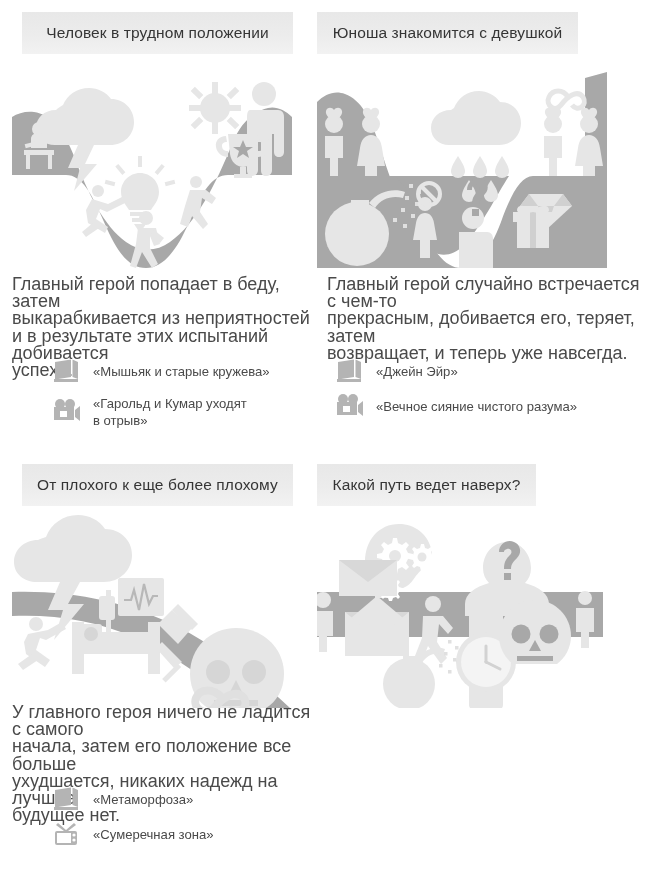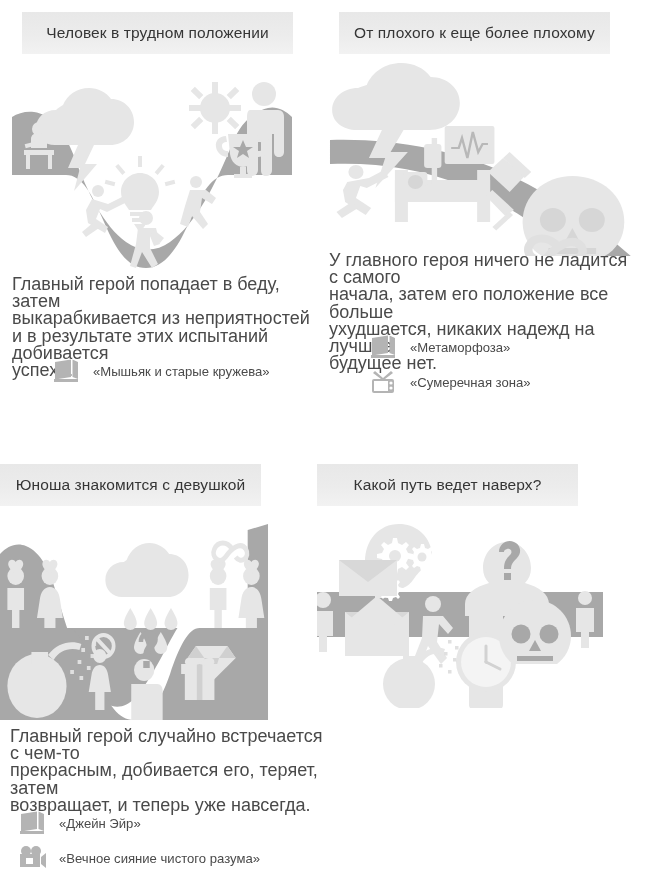--- a/index.html
+++ b/index.html
@@ -44,21 +44,21 @@
   }
   .panel-header .title {
     font-size: 15.5px;
     color: #353535;
     letter-spacing: 0.1px;
     white-space: nowrap;
   }
   .p1 .panel-header { left: 22px; width: 271px; }
   .p2 .panel-header { left: 0px;  width: 261px; }
   .p3 .panel-header { left: 22px; width: 271px; }
-  .p4 .panel-header { left: 0px;  width: 261px; }
+  .p4 .panel-header { left: 0px;  width: 219px; }
 
   
   .illus {
     position: absolute;
     left: 0;
     width: 100%;
     height: 196px;
   }
   .p1 .illus, .p2 .illus { top: 72px; }
   .p3 .illus, .p4 .illus { top: 60px; }
@@ -215,20 +215,157 @@
     <div class="media-list">
       <div class="media-item">
         <span class="media-icon">
           <svg width="28" height="24" viewBox="0 0 28 24" xmlns="http://www.w3.org/2000/svg">
             <path class="icon-fill" d="M2,3 L18,0.5 L18,18 L2,20.5 Z"></path>
             <path class="icon-fill" d="M19.5,0.5 L25,3 L25,20 L19.5,18 Z"></path>
             <path class="icon-fill" d="M1,20 L25,20 L25,23 L1,23 Z"></path>
           </svg>
         </span>
         <span class="media-label">«Мышьяк и старые кружева»</span>
+      </div>
+      <div class="media-item">
+        <span class="media-icon">
+          <svg width="28" height="24" viewBox="0 0 28 24" xmlns="http://www.w3.org/2000/svg">
+            <circle class="icon-fill" cx="7" cy="5" r="5"></circle>
+            <circle class="icon-fill" cx="17" cy="5" r="5"></circle>
+            <path class="icon-fill" d="M1,8 L21,8 L21,21 L1,21 Z"></path>
+            <path class="icon-fill" d="M22,11 L27,7 L27,22 L22,18 Z"></path>
+            <rect x="7" y="12" width="7" height="6" fill="#ffffff"></rect>
+          </svg>
+        </span>
+        <span class="media-label">«Гарольд и Кумар уходят
+в отрыв»</span>
+      </div>
+    </div>
+  </div>
+
+  <div class="panel p2">
+
+    <div class="panel-header">
+      <span class="title">Юноша знакомится с девушкой</span>
+    </div>
+
+    <div class="illus">
+      <svg viewBox="0 0 343 196" preserveAspectRatio="none" xmlns="http://www.w3.org/2000/svg">
+
+        <path class="art-dark" d="M0,104 L0,30 C8,22 18,18 28,22 C44,28 54,46 62,72 C74,110 88,150 106,172 C118,186 134,186 146,174 C164,156 180,122 192,104 L268,104 L268,6 L290,0 L290,104 Z"></path>
+        <path class="art-dark" d="M0,104 L72,104 C84,104 94,122 104,150 C116,182 130,196 144,196 C158,196 172,182 184,150 C194,122 204,104 216,104 L290,104 L290,196 L0,196 Z"></path>
+
+        <g class="art-light">
+          <circle cx="17" cy="52" r="9"></circle>
+          <path d="M8,64 L26,64 L26,86 L21,86 L21,104 L13,104 L13,86 L8,86 Z"></path>
+          <path d="M17,38 C15,35 10,35 9,39 C8,43 13,47 17,50 C21,47 26,43 25,39 C24,35 19,35 17,38 Z"></path>
+          <circle cx="54" cy="52" r="9"></circle>
+          <path d="M54,63 C48,63 44,68 43,76 L40,94 L48,94 L48,104 L60,104 L60,94 L68,94 L65,76 C64,68 60,63 54,63 Z"></path>
+          <path d="M54,38 C52,35 47,35 46,39 C45,43 50,47 54,50 C58,47 63,43 62,39 C61,35 56,35 54,38 Z"></path>
+        </g>
+
+        <g class="art-light">
+          <circle cx="236" cy="52" r="9"></circle>
+          <path d="M227,64 L245,64 L245,86 L240,86 L240,104 L232,104 L232,86 L227,86 Z"></path>
+          <path d="M236,38 C234,35 229,35 228,39 C227,43 232,47 236,50 C240,47 245,43 244,39 C243,35 238,35 236,38 Z"></path>
+          <circle cx="272" cy="52" r="9"></circle>
+          <path d="M272,63 C266,63 262,68 261,76 L258,94 L266,94 L266,104 L278,104 L278,94 L286,94 L283,76 C282,68 278,63 272,63 Z"></path>
+          <path d="M272,38 C270,35 265,35 264,39 C263,43 268,47 272,50 C276,47 281,43 280,39 C279,35 274,35 272,38 Z"></path>
+        </g>
+
+        <g fill="none" stroke="#e6e6e6" stroke-width="5">
+          <path d="M251,25 C246,17 236,17 232,25 C228,33 238,41 244,33 C250,25 260,17 266,25 C271,33 261,41 255,33"></path>
+        </g>
+
+        <g class="art-light">
+          <path d="M134,38 C122,38 114,46 114,56 C114,66 122,73 132,73 L182,73 C195,73 204,63 204,51 C204,39 195,30 183,30 C178,23 170,19 162,19 C150,19 141,26 137,36 C136,37 135,37 134,38 Z"></path>
+          <path d="M141,84 C141,84 134,94 134,99 C134,103 137,106 141,106 C145,106 148,103 148,99 C148,94 141,84 141,84 Z"></path>
+          <path d="M163,84 C163,84 156,94 156,99 C156,103 159,106 163,106 C167,106 170,103 170,99 C170,94 163,84 163,84 Z"></path>
+          <path d="M185,84 C185,84 178,94 178,99 C178,103 181,106 185,106 C189,106 192,103 192,99 C192,94 185,84 185,84 Z"></path>
+          <path d="M152,108 C152,108 145,118 145,123 C145,127 148,130 152,130 C156,130 159,127 159,123 C159,118 152,108 152,108 Z"></path>
+          <path d="M174,108 C174,108 167,118 167,123 C167,127 170,130 174,130 C178,130 181,127 181,123 C181,118 174,108 174,108 Z"></path>
+        </g>
+
+        <g class="art-light">
+          <circle cx="40" cy="162" r="32"></circle>
+          <path d="M34,128 L52,128 L52,140 L34,140 Z"></path>
+          <path d="M52,131 C62,118 78,116 88,120 L86,126 C76,123 64,126 58,136 Z"></path>
+          <g fill="#e0e0e0">
+            <rect x="92" y="112" width="4" height="4"></rect>
+              <rect x="100" y="118" width="4" height="4"></rect>
+            <rect x="88" y="124" width="4" height="4"></rect>
+              <rect x="98" y="130" width="4" height="4"></rect>
+            <rect x="84" y="136" width="4" height="4"></rect>
+              <rect x="94" y="142" width="4" height="4"></rect>
+            <rect x="76" y="146" width="4" height="4"></rect>
+              <rect x="86" y="152" width="4" height="4"></rect>
+          </g>
+        </g>
+
+        <g class="art-light">
+          <circle cx="108" cy="132" r="7"></circle>
+          <path d="M108,141 C103,141 100,145 99,151 L96,168 L103,168 L103,186 L113,186 L113,168 L120,168 L117,151 C116,145 113,141 108,141 Z"></path>
+          <g fill="none" stroke="#e6e6e6" stroke-width="4">
+            <circle cx="112" cy="122" r="11"></circle>
+            <line x1="104" y1="114" x2="120" y2="130"></line>
+          </g>
+        </g>
+
+        <g class="art-light">
+          <circle cx="156" cy="146" r="11"></circle>
+          <path d="M142,160 L170,160 C174,160 176,163 176,167 L176,196 L142,196 Z"></path>
+          <path class="art-dark" d="M150,118 C150,110 157,105 164,107 C171,109 173,117 168,122 C164,126 162,128 162,133 L155,133 C155,125 158,122 161,119 C164,116 162,112 158,113 C155,114 155,116 155,118 Z"></path>
+          <rect class="art-dark" x="155" y="137" width="7" height="7"></rect>
+        </g>
+
+        <g class="art-light">
+          <path d="M212,122 L246,122 L255,134 L229,158 L203,134 Z"></path>
+          <g fill="#d0d0d0">
+            <path d="M212,122 L221,134 L203,134 Z"></path>
+            <path d="M246,122 L237,134 L255,134 Z"></path>
+            <path d="M221,134 L237,134 L229,158 Z"></path>
+          </g>
+        </g>
+
+        <g class="art-light">
+          <rect x="200" y="148" width="32" height="28"></rect>
+          <rect x="196" y="140" width="40" height="10"></rect>
+          <rect x="213" y="140" width="6" height="36" fill="#d0d0d0"></rect>
+          <path d="M216,140 C210,132 200,132 200,138 C200,142 208,142 216,140 Z"></path>
+          <path d="M216,140 C222,132 232,132 232,138 C232,142 224,142 216,140 Z"></path>
+        </g>
+      </svg>
+    </div>
+
+    <div class="desc">Главный герой случайно встречается с чем-то
+прекрасным, добивается его, теряет, затем
+возвращает, и теперь уже навсегда.</div>
+
+    <div class="media-list">
+      <div class="media-item">
+        <span class="media-icon">
+          <svg width="28" height="24" viewBox="0 0 28 24" xmlns="http://www.w3.org/2000/svg">
+            <path class="icon-fill" d="M2,3 L18,0.5 L18,18 L2,20.5 Z"></path>
+            <path class="icon-fill" d="M19.5,0.5 L25,3 L25,20 L19.5,18 Z"></path>
+            <path class="icon-fill" d="M1,20 L25,20 L25,23 L1,23 Z"></path>
+          </svg>
+        </span>
+        <span class="media-label">«Джейн Эйр»</span>
+      </div>
+      <div class="media-item">
+        <span class="media-icon">
+          <svg width="28" height="24" viewBox="0 0 28 24" xmlns="http://www.w3.org/2000/svg">
+            <circle class="icon-fill" cx="7" cy="5" r="5"></circle>
+            <circle class="icon-fill" cx="17" cy="5" r="5"></circle>
+            <path class="icon-fill" d="M1,8 L21,8 L21,21 L1,21 Z"></path>
+            <path class="icon-fill" d="M22,11 L27,7 L27,22 L22,18 Z"></path>
+            <rect x="7" y="12" width="7" height="6" fill="#ffffff"></rect>
+          </svg>
+        </span>
+        <span class="media-label">«Вечное сияние чистого разума»</span>
       </div>
     </div>
   </div>
 
   <div class="panel p3">
 
     <div class="panel-header">
       <span class="title">От плохого к еще более плохому</span>
     </div>
 
@@ -309,144 +446,20 @@
             <rect x="4" y="11" width="14" height="10" fill="#ffffff"></rect>
             <circle cx="21" cy="13" r="1.6" fill="#ffffff"></circle>
             <circle cx="21" cy="18" r="1.6" fill="#ffffff"></circle>
           </svg>
         </span>
         <span class="media-label">«Сумеречная зона»</span>
       </div>
     </div>
   </div>
 
-  <div class="panel p2">
-
-    <div class="panel-header">
-      <span class="title">Юноша знакомится с девушкой</span>
-    </div>
-
-    <div class="illus">
-      <svg viewBox="0 0 343 196" preserveAspectRatio="none" xmlns="http://www.w3.org/2000/svg">
-
-        <path class="art-dark" d="M0,104 L0,30 C8,22 18,18 28,22 C44,28 54,46 62,72 C74,110 88,150 106,172 C118,186 134,186 146,174 C164,156 180,122 192,104 L268,104 L268,6 L290,0 L290,104 Z"></path>
-        <path class="art-dark" d="M0,104 L72,104 C84,104 94,122 104,150 C116,182 130,196 144,196 C158,196 172,182 184,150 C194,122 204,104 216,104 L290,104 L290,196 L0,196 Z"></path>
-
-        <g class="art-light">
-          <circle cx="17" cy="52" r="9"></circle>
-          <path d="M8,64 L26,64 L26,86 L21,86 L21,104 L13,104 L13,86 L8,86 Z"></path>
-          <path d="M17,38 C15,35 10,35 9,39 C8,43 13,47 17,50 C21,47 26,43 25,39 C24,35 19,35 17,38 Z"></path>
-          <circle cx="54" cy="52" r="9"></circle>
-          <path d="M54,63 C48,63 44,68 43,76 L40,94 L48,94 L48,104 L60,104 L60,94 L68,94 L65,76 C64,68 60,63 54,63 Z"></path>
-          <path d="M54,38 C52,35 47,35 46,39 C45,43 50,47 54,50 C58,47 63,43 62,39 C61,35 56,35 54,38 Z"></path>
-        </g>
-
-        <g class="art-light">
-          <circle cx="236" cy="52" r="9"></circle>
-          <path d="M227,64 L245,64 L245,86 L240,86 L240,104 L232,104 L232,86 L227,86 Z"></path>
-          <path d="M236,38 C234,35 229,35 228,39 C227,43 232,47 236,50 C240,47 245,43 244,39 C243,35 238,35 236,38 Z"></path>
-          <circle cx="272" cy="52" r="9"></circle>
-          <path d="M272,63 C266,63 262,68 261,76 L258,94 L266,94 L266,104 L278,104 L278,94 L286,94 L283,76 C282,68 278,63 272,63 Z"></path>
-          <path d="M272,38 C270,35 265,35 264,39 C263,43 268,47 272,50 C276,47 281,43 280,39 C279,35 274,35 272,38 Z"></path>
-        </g>
-
-        <g fill="none" stroke="#e6e6e6" stroke-width="5">
-          <path d="M251,25 C246,17 236,17 232,25 C228,33 238,41 244,33 C250,25 260,17 266,25 C271,33 261,41 255,33"></path>
-        </g>
-
-        <g class="art-light">
-          <path d="M134,38 C122,38 114,46 114,56 C114,66 122,73 132,73 L182,73 C195,73 204,63 204,51 C204,39 195,30 183,30 C178,23 170,19 162,19 C150,19 141,26 137,36 C136,37 135,37 134,38 Z"></path>
-          <path d="M141,84 C141,84 134,94 134,99 C134,103 137,106 141,106 C145,106 148,103 148,99 C148,94 141,84 141,84 Z"></path>
-          <path d="M163,84 C163,84 156,94 156,99 C156,103 159,106 163,106 C167,106 170,103 170,99 C170,94 163,84 163,84 Z"></path>
-          <path d="M185,84 C185,84 178,94 178,99 C178,103 181,106 185,106 C189,106 192,103 192,99 C192,94 185,84 185,84 Z"></path>
-          <path d="M152,108 C152,108 145,118 145,123 C145,127 148,130 152,130 C156,130 159,127 159,123 C159,118 152,108 152,108 Z"></path>
-          <path d="M174,108 C174,108 167,118 167,123 C167,127 170,130 174,130 C178,130 181,127 181,123 C181,118 174,108 174,108 Z"></path>
-        </g>
-
-        <g class="art-light">
-          <circle cx="40" cy="162" r="32"></circle>
-          <path d="M34,128 L52,128 L52,140 L34,140 Z"></path>
-          <path d="M52,131 C62,118 78,116 88,120 L86,126 C76,123 64,126 58,136 Z"></path>
-          <g fill="#e0e0e0">
-            <rect x="92" y="112" width="4" height="4"></rect>
-              <rect x="100" y="118" width="4" height="4"></rect>
-            <rect x="88" y="124" width="4" height="4"></rect>
-              <rect x="98" y="130" width="4" height="4"></rect>
-            <rect x="84" y="136" width="4" height="4"></rect>
-              <rect x="94" y="142" width="4" height="4"></rect>
-            <rect x="76" y="146" width="4" height="4"></rect>
-              <rect x="86" y="152" width="4" height="4"></rect>
-          </g>
-        </g>
-
-        <g class="art-light">
-          <circle cx="108" cy="132" r="7"></circle>
-          <path d="M108,141 C103,141 100,145 99,151 L96,168 L103,168 L103,186 L113,186 L113,168 L120,168 L117,151 C116,145 113,141 108,141 Z"></path>
-          <g fill="none" stroke="#e6e6e6" stroke-width="4">
-            <circle cx="112" cy="122" r="11"></circle>
-            <line x1="104" y1="114" x2="120" y2="130"></line>
-          </g>
-        </g>
-
-        <g class="art-light">
-          <circle cx="156" cy="146" r="11"></circle>
-          <path d="M142,160 L170,160 C174,160 176,163 176,167 L176,196 L142,196 Z"></path>
-          <path class="art-dark" d="M150,118 C150,110 157,105 164,107 C171,109 173,117 168,122 C164,126 162,128 162,133 L155,133 C155,125 158,122 161,119 C164,116 162,112 158,113 C155,114 155,116 155,118 Z"></path>
-          <rect class="art-dark" x="155" y="137" width="7" height="7"></rect>
-        </g>
-
-        <g class="art-light">
-          <path d="M212,122 L246,122 L255,134 L229,158 L203,134 Z"></path>
-          <g fill="#d0d0d0">
-            <path d="M212,122 L221,134 L203,134 Z"></path>
-            <path d="M246,122 L237,134 L255,134 Z"></path>
-            <path d="M221,134 L237,134 L229,158 Z"></path>
-          </g>
-        </g>
-
-        <g class="art-light">
-          <rect x="200" y="148" width="32" height="28"></rect>
-          <rect x="196" y="140" width="40" height="10"></rect>
-          <rect x="213" y="140" width="6" height="36" fill="#d0d0d0"></rect>
-          <path d="M216,140 C210,132 200,132 200,138 C200,142 208,142 216,140 Z"></path>
-          <path d="M216,140 C222,132 232,132 232,138 C232,142 224,142 216,140 Z"></path>
-        </g>
-      </svg>
-    </div>
-
-    <div class="desc">Главный герой случайно встречается с чем-то
-прекрасным, добивается его, теряет, затем
-возвращает, и теперь уже навсегда.</div>
-
-    <div class="media-list">
-      <div class="media-item">
-        <span class="media-icon">
-          <svg width="28" height="24" viewBox="0 0 28 24" xmlns="http://www.w3.org/2000/svg">
-            <path class="icon-fill" d="M2,3 L18,0.5 L18,18 L2,20.5 Z"></path>
-            <path class="icon-fill" d="M19.5,0.5 L25,3 L25,20 L19.5,18 Z"></path>
-            <path class="icon-fill" d="M1,20 L25,20 L25,23 L1,23 Z"></path>
-          </svg>
-        </span>
-        <span class="media-label">«Джейн Эйр»</span>
-      </div>
-      <div class="media-item">
-        <span class="media-icon">
-          <svg width="28" height="24" viewBox="0 0 28 24" xmlns="http://www.w3.org/2000/svg">
-            <circle class="icon-fill" cx="7" cy="5" r="5"></circle>
-            <circle class="icon-fill" cx="17" cy="5" r="5"></circle>
-            <path class="icon-fill" d="M1,8 L21,8 L21,21 L1,21 Z"></path>
-            <path class="icon-fill" d="M22,11 L27,7 L27,22 L22,18 Z"></path>
-            <rect x="7" y="12" width="7" height="6" fill="#ffffff"></rect>
-          </svg>
-        </span>
-        <span class="media-label">«Вечное сияние чистого разума»</span>
-      </div>
-    </div>
-  </div>
-
   <div class="panel p4">
 
     <div class="panel-header">
       <span class="title">Какой путь ведет наверх?</span>
     </div>
 
     <div class="illus">
       <svg viewBox="0 0 343 196" preserveAspectRatio="none" xmlns="http://www.w3.org/2000/svg">
 
         <rect class="art-dark" x="0" y="80" width="286" height="45"></rect>

